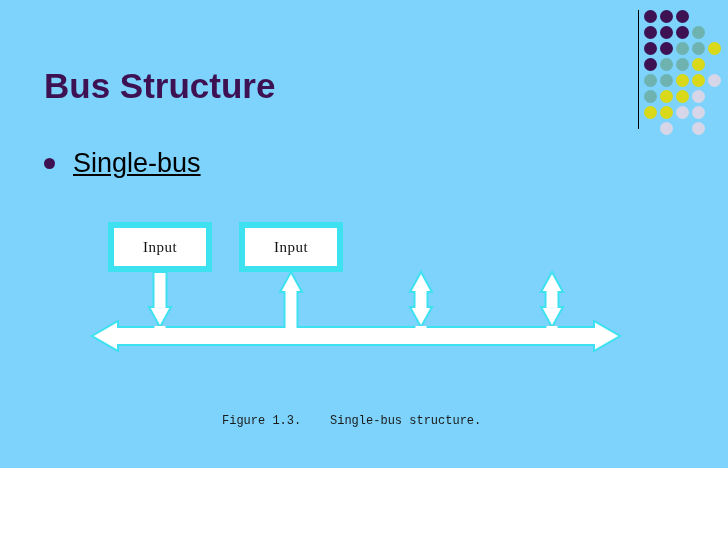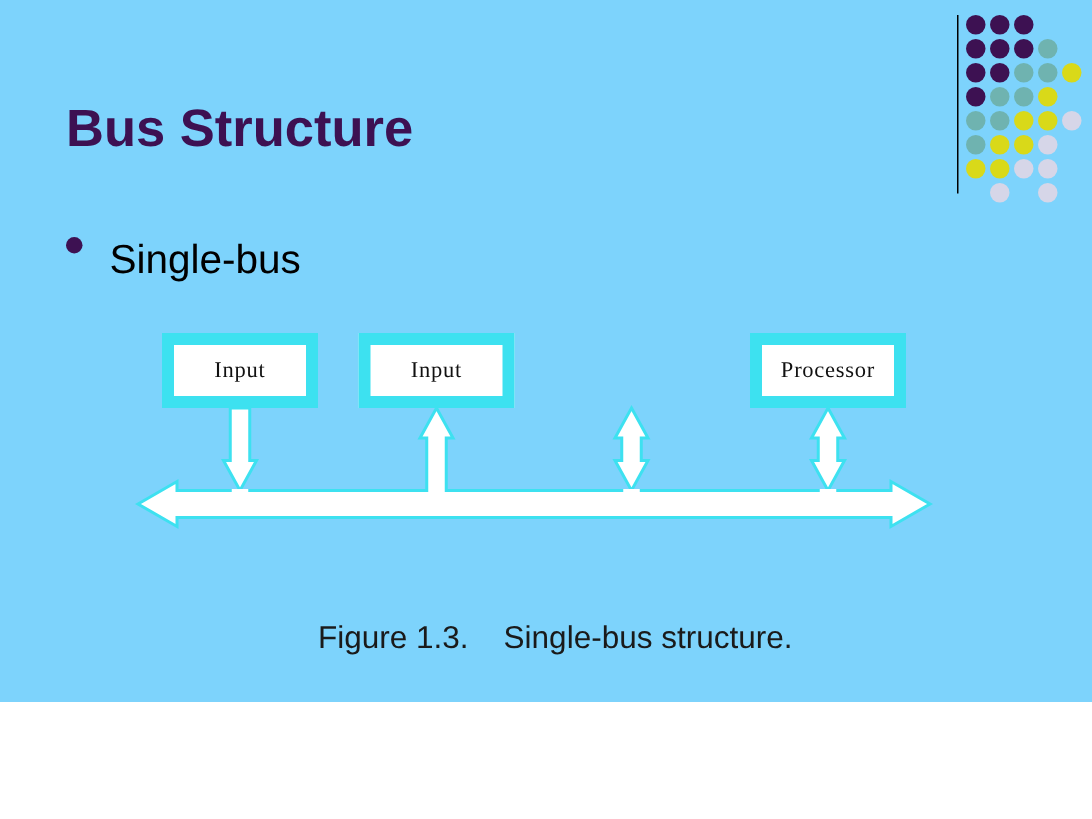--- a/index.html
+++ b/index.html
@@ -50,22 +50,24 @@
     font-weight: bold;
     color: #3D1152;
     letter-spacing: 0px;
     white-space: nowrap;
   }
 
   
   #bullet-row {
     position: absolute;
     left: 44px;
-    top: 158px;
+    top: 148px;
     display: flex;
+    align-items: center;
+    text-decoration: underline;
   }
   #bullet-marker {
     width: 11px;
     height: 11px;
     border-radius: 50%;
     background: #3D1152;
     flex: 0 0 auto;
   }
   #bullet-label {
     margin-left: 18px;
@@ -79,40 +81,40 @@
     position: absolute;
     left: 0;
     top: 0;
     width: 728px;
     height: 546px;
     pointer-events: none;
   }
   .unit-box {
     position: absolute;
     box-sizing: border-box;
-    border: 8px solid #4d7c0f;
+    border: 6px solid #4d7c0f;
     background: #ffffff;
     display: flex;
     align-items: center;
     justify-content: center;
   }
   .unit-label {
     font-family: "Liberation Serif", serif;
     font-size: 15px;
     color: #111111;
     letter-spacing: 0.5px;
     white-space: nowrap;
   }
 
   #figure-caption {
     position: absolute;
-    left: 212px;
+    left: 222px;
     top: 414px;
-    font-family: Liberation Sans, sans-serif;
-    font-size: 21px;
+    font-family: Liberation Mono, monospace;
+    font-size: 12px;
     color: #1a1a1a;
     white-space: pre;
   }
 </style>
 </head>
 <body>
 
 <div id="slide">
 
   <div id="decoration-divider" style="background: rgb(0, 0, 0);"></div>
@@ -168,19 +170,16 @@
       <rect x="415.5" y="326" width="11" height="3" fill="#ffffff"></rect>
       <rect x="546.5" y="326" width="11" height="3" fill="#ffffff"></rect>
     </svg>
 
   <div class="unit-box" id="box-0" style="left: 108px; top: 222px; width: 104px; height: 50px; border-color: rgb(61, 225, 240);">
     <span class="unit-label">Input</span>
   </div>
   <div class="unit-box" id="box-1" style="left: 239px; top: 222px; width: 104px; height: 50px; border-color: rgb(61, 225, 240);">
     <span class="unit-label">Input</span>
   </div>
-  <div class="unit-box" id="box-3" style="left: 500px; top: 222px; width: 104px; height: 50px; border-color: rgb(61, 225, 240);">
-    <span class="unit-label">Processor</span>
-  </div>
 
   <div id="figure-caption">Figure 1.3.    Single-bus structure.</div>
 
 </div>
 
 </body></html>

